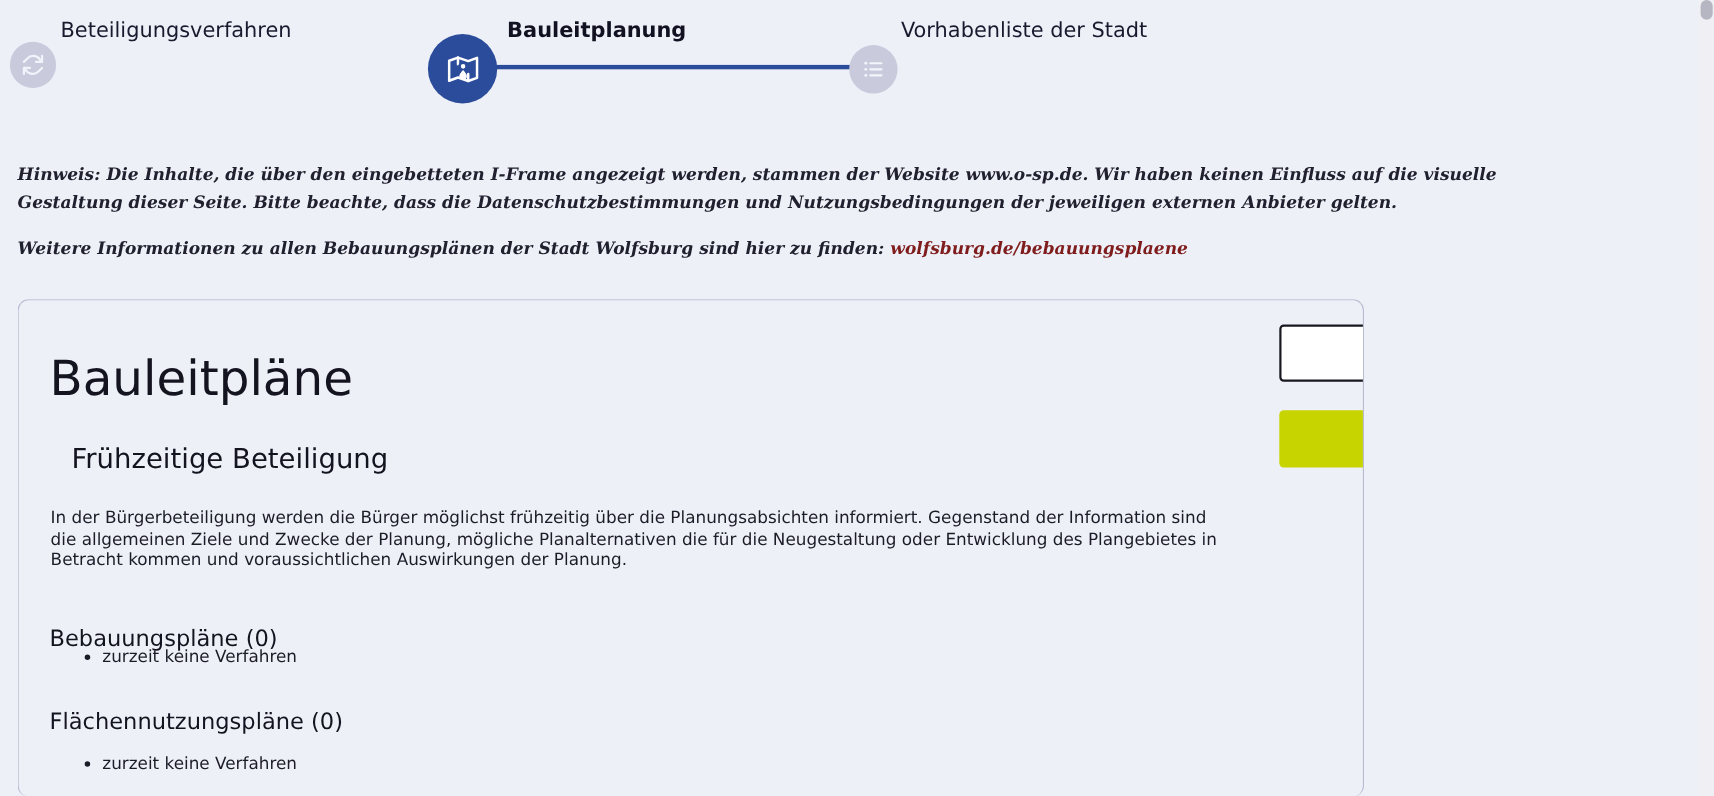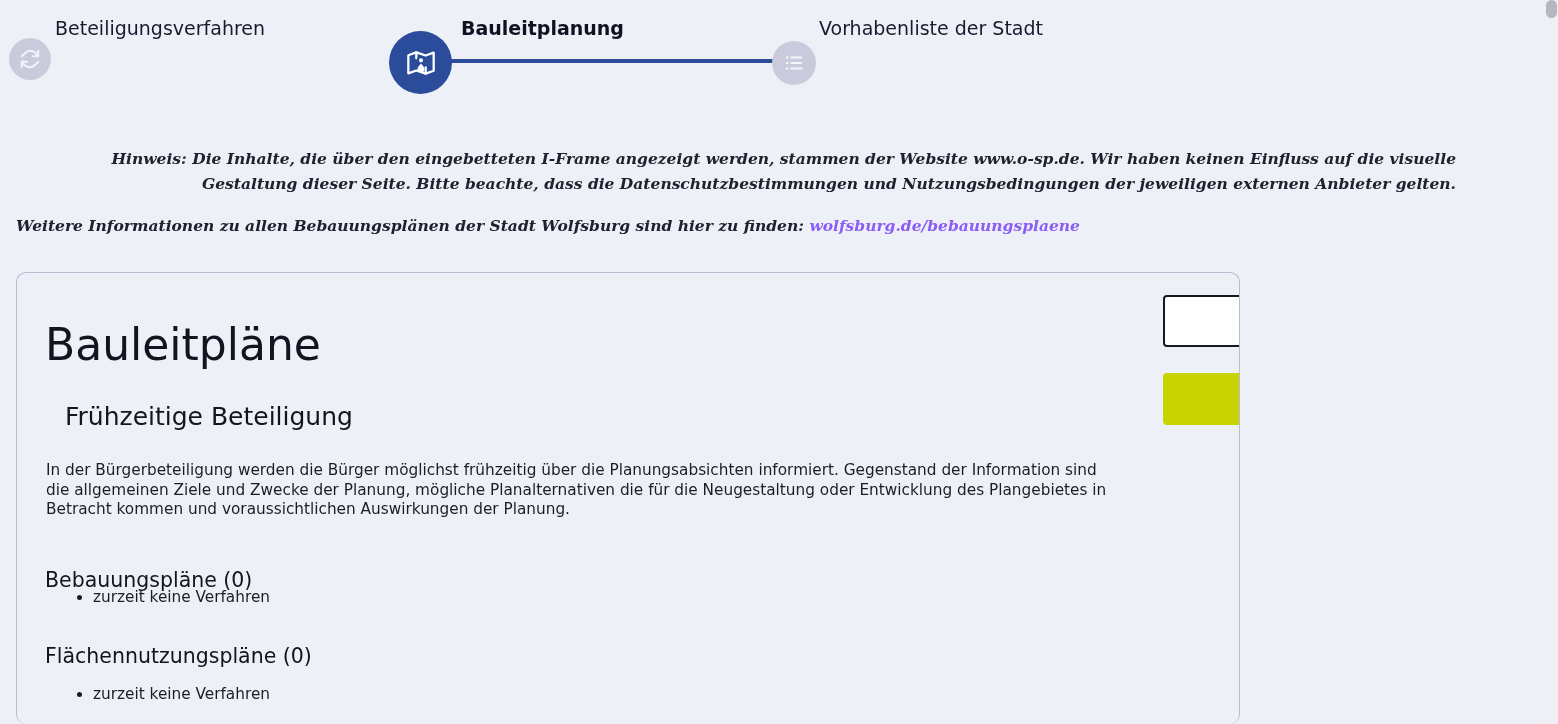--- a/index.html
+++ b/index.html
@@ -88,36 +88,35 @@
     position: absolute;
     top: 146px;
     left: 16px;
     width: 1440px;
     font-size: 15.5px;
     font-style: italic;
     font-weight: bold;
     line-height: 25px;
     color: #20202e;
     font-family: "DejaVu Serif", "Liberation Serif", serif;
-    text-align: right;
   }
   .notice-2 {
     position: absolute;
     top: 213px;
     left: 16px;
     width: 1440px;
     font-size: 15.5px;
     font-style: italic;
     font-weight: bold;
     line-height: 25px;
     color: #20202e;
     font-family: "DejaVu Serif", "Liberation Serif", serif;
   }
   .notice-2 a {
-    color: #8b5cf6;
+    color: #7f1d1d;
     text-decoration: none;
   }
 
   
   .frame-card {
     position: absolute;
     top: 272px;
     left: 16px;
     width: 1224px;
     height: 452px;

